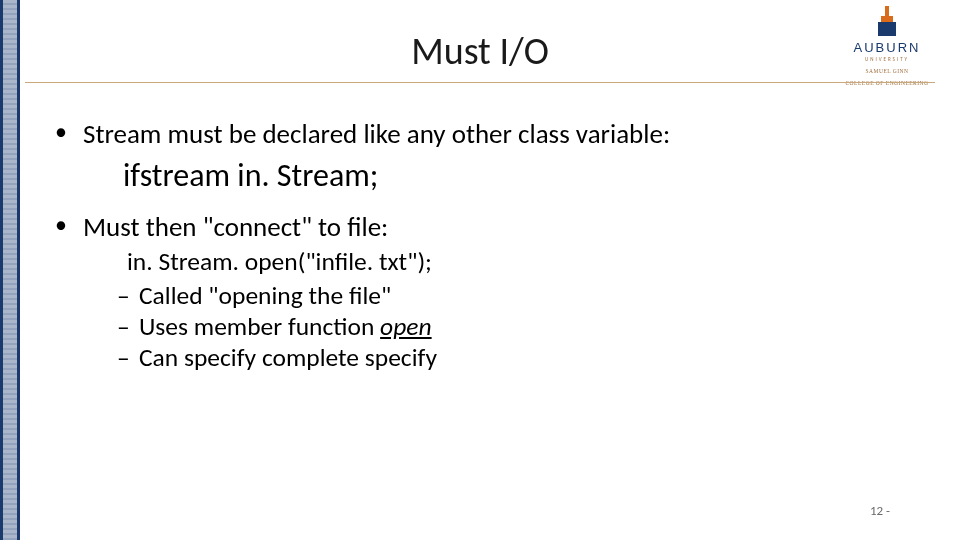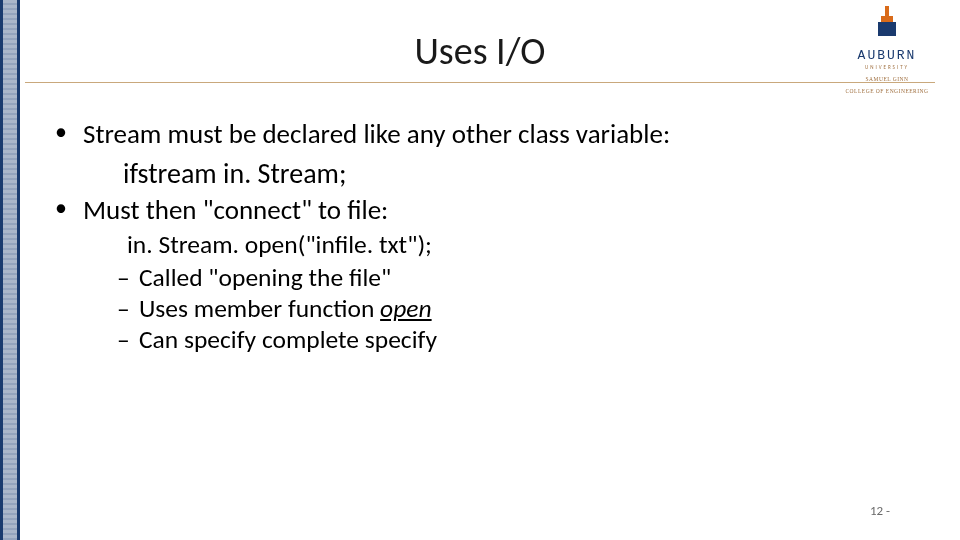--- a/index.html
+++ b/index.html
@@ -48,22 +48,22 @@
     width: 18px; height: 30px;
     background:
       linear-gradient(#d96b1a,#d96b1a) 7px 0 / 4px 10px no-repeat,
       linear-gradient(#d96b1a,#d96b1a) 3px 10px / 12px 6px no-repeat,
       linear-gradient(#1a3a6e,#1a3a6e) 0 16px / 18px 14px no-repeat;
   }
   .auburn-word {
     font-size: 13px;
     letter-spacing: 2px;
     color: #1a3a6e;
-    font-family: Liberation Mono, monospace;
-    margin-top: 12px;
+    font-family: Liberation Sans, sans-serif;
+    margin-top: 4px;
   }
   .univ {
     font-size: 5px;
     letter-spacing: 2px;
     color: #a07040;
     margin-top: 1px;
   }
   .college {
     font-size: 5.5px;
     letter-spacing: 0.5px;
@@ -82,24 +82,24 @@
     left: 55px; top: 118px;
     width: 860px;
     font-size: 27px;
     line-height: 1.15;
     color: #000;
   }
   .bullet-row { display: flex; }
   .bullet-dot { width: 28px; flex: 0 0 28px; font-size: 24px; }
   .code-block {
     margin-left: 68px;
-    font-size: 28px;
+    font-size: 32px;
     line-height: 1.2;
     margin-top: 8px;
-    margin-bottom: 3px;
+    margin-bottom: 16px;
   }
   .sub-block {
     margin-left: 62px;
     font-size: 25.5px;
     line-height: 1.22;
     margin-top: 4px;
   }
   .sub-block .code-line { margin-left: 10px; margin-bottom: 2px; }
   .sub-block .dash-row { display: flex; }
   .sub-block .dash { width: 22px; flex: 0 0 22px; }
@@ -109,21 +109,21 @@
     right: 70px; bottom: 22px;
     font-size: 13px;
     color: #6a6a6a;
   }
 </style>
 </head>
 <body>
 
 <div class="left-strip"></div>
 
-<div class="title">Uses I/O</div>
+<div class="title">Must I/O</div>
 
 <div class="logo-block">
   <span class="tower"></span>
   <div class="auburn-word">AUBURN</div>
   <div class="univ">UNIVERSITY</div>
   <div class="college">SAMUEL GINN</div>
   <div class="college">COLLEGE OF ENGINEERING</div>
 </div>
 
 <div class="hr"></div>

